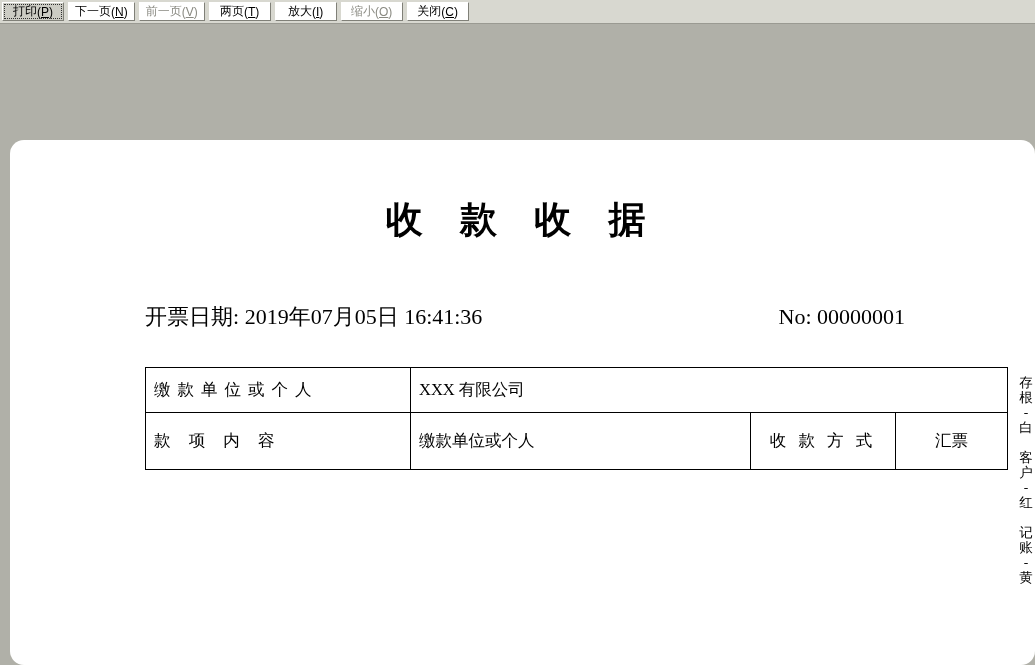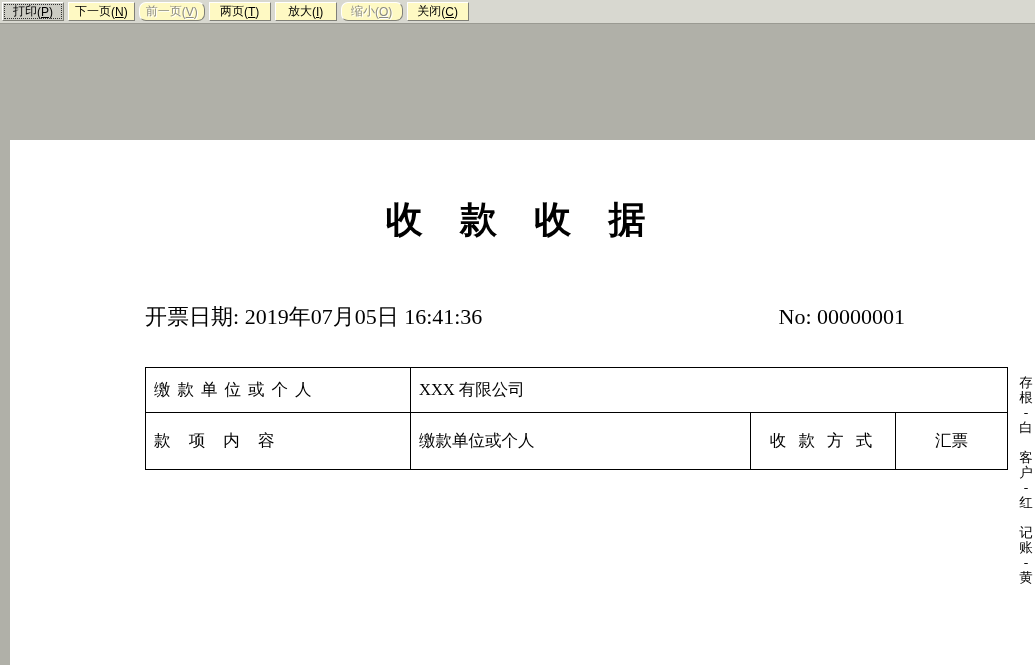--- a/index.html
+++ b/index.html
@@ -30,21 +30,21 @@
     border-bottom: 1px solid #9a9a92;
     display: flex;
     align-items: center;
     padding-left: 2px;
     box-sizing: border-box;
   }
   .tb-btn {
     height: 19px;
     min-width: 62px;
     margin-right: 4px;
-    background: #fef9c3;
+    background: #ffffff;
     border: 1px solid #ffffff;
     border-right-color: #808078;
     border-bottom-color: #808078;
     font-size: 12px;
     color: #000000;
     display: flex;
     align-items: center;
     justify-content: center;
     padding: 0 6px;
     box-sizing: border-box;
@@ -53,21 +53,20 @@
     cursor: default;
   }
   .tb-btn.focused {
     outline: 1px dotted #303030;
     outline-offset: -3px;
     background: #ccccc4;
   }
   .tb-btn.disabled {
     color: #8a8a82;
     text-shadow: 1px 1px 0 #ffffff;
-    border-radius: 7px;
   }
   .tb-btn .mn { text-decoration: underline; }
 
   
   .gray-area {
     position: absolute;
     left: 0; top: 24px;
     width: 1035px;
     height: 641px;
     background: #b0b0a8;
@@ -76,20 +75,21 @@
   
   .paper {
     position: absolute;
     left: 10px;
     top: 140px;
     width: 1025px;
     height: 525px;
     background: #ffffff;
     box-sizing: border-box;
     overflow: hidden;
+    border-radius: 14px;
   }
 
   .doc-title {
     text-align: center;
     font-size: 37px;
     font-weight: bold;
     letter-spacing: 14px;
     color: #000000;
     margin-top: 55px;
     font-family: "Liberation Serif", serif;

